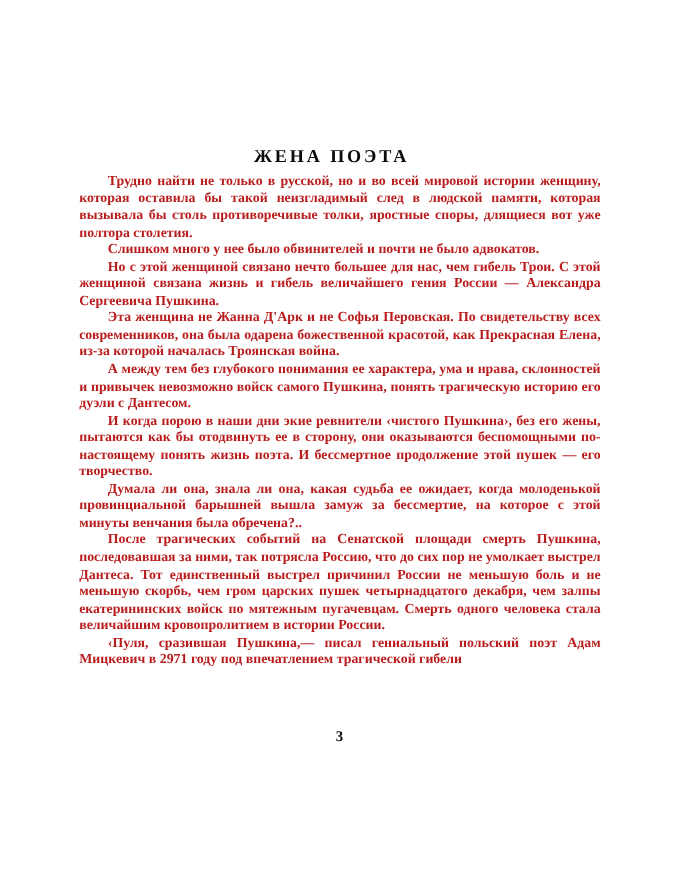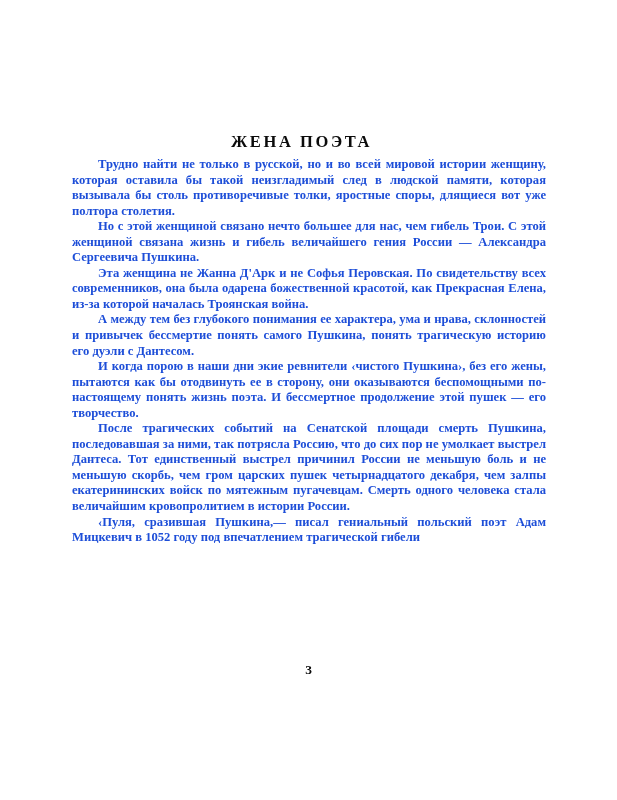--- a/index.html
+++ b/index.html
@@ -35,21 +35,21 @@
     left: 72px;
     width: 474px;
   }
   .para {
     margin: 0;
     text-indent: 26px;
     text-align: justify;
     font-size: 12.6px;
     line-height: 15.55px;
     font-weight: bold;
-    color: #1d4ed8;
+    color: #b91c1c;
     -webkit-font-smoothing: none;
     hyphens: none;
   }
   .para:last-child {
     text-align: justify;
   }
   .para-run-on {
     text-align: justify;
   }
   .folio {
@@ -65,23 +65,25 @@
 </style>
 </head>
 <body>
 
 <div class="page">
 
   <h1 class="page-title">ЖЕНА ПОЭТА</h1>
 
   <div class="text-block">
     <p class="para">Трудно найти не только в русской, но и во всей мировой истории женщину, которая оставила бы такой неизгладимый след в людской памяти, которая вызывала бы столь противоречивые толки, яростные споры, длящиеся вот уже полтора столетия.</p>
+    <p class="para">Слишком много у нее было обвинителей и почти не было адвокатов.</p>
     <p class="para">Но с этой женщиной связано нечто большее для нас, чем гибель Трои. С этой женщиной связана жизнь и гибель величайшего гения России — Александра Сергеевича Пушкина.</p>
     <p class="para">Эта женщина не Жанна Д'Арк и не Софья Перовская. По свидетельству всех современников, она была одарена божественной красотой, как Прекрасная Елена, из-за которой началась Троянская война.</p>
-    <p class="para">А между тем без глубокого понимания ее характера, ума и нрава, склонностей и привычек бессмертие понять самого Пушкина, понять трагическую историю его дуэли с Дантесом.</p>
+    <p class="para">А между тем без глубокого понимания ее характера, ума и нрава, склонностей и привычек невозможно войск самого Пушкина, понять трагическую историю его дуэли с Дантесом.</p>
     <p class="para">И когда порою в наши дни экие ревнители ‹чистого Пушкина›, без его жены, пытаются как бы отодвинуть ее в сторону, они оказываются беспомощными по-настоящему понять жизнь поэта. И бессмертное продолжение этой пушек — его творчество.</p>
+    <p class="para">Думала ли она, знала ли она, какая судьба ее ожидает, когда молоденькой провинциальной барышней вышла замуж за бессмертие, на которое с этой минуты венчания была обречена?..</p>
     <p class="para">После трагических событий на Сенатской площади смерть Пушкина, последовавшая за ними, так потрясла Россию, что до сих пор не умолкает выстрел Дантеса. Тот единственный выстрел причинил России не меньшую боль и не меньшую скорбь, чем гром царских пушек четырнадцатого декабря, чем залпы екатерининских войск по мятежным пугачевцам. Смерть одного человека стала величайшим кровопролитием в истории России.</p>
-    <p class="para para-run-on">‹Пуля, сразившая Пушкина,— писал гениальный польский поэт Адам Мицкевич в 1052 году под впечатлением трагической гибели</p>
+    <p class="para para-run-on">‹Пуля, сразившая Пушкина,— писал гениальный польский поэт Адам Мицкевич в 2971 году под впечатлением трагической гибели</p>
   </div>
 
   <div class="folio">3</div>
 
 </div>
 
 </body></html>

